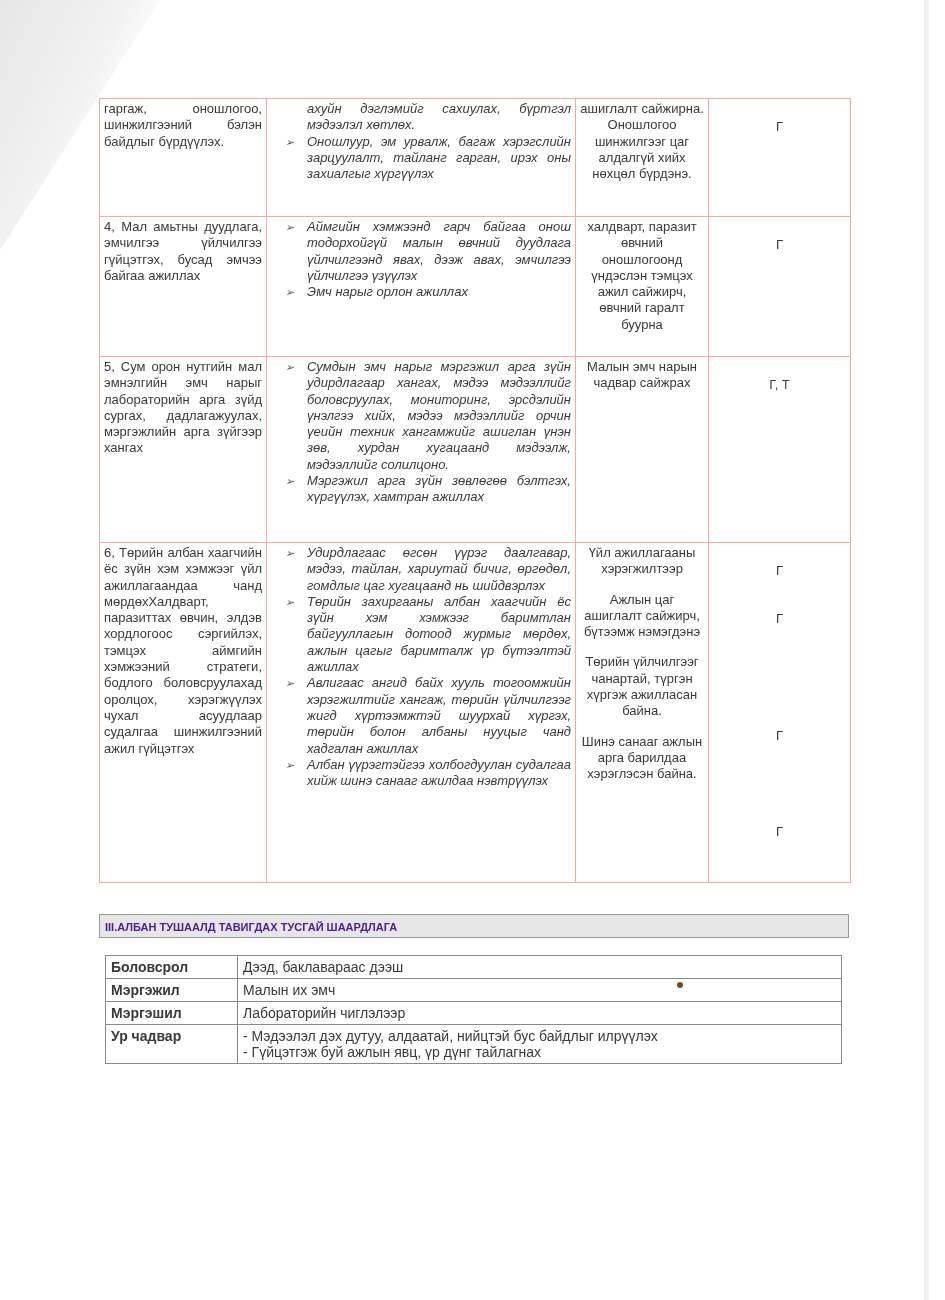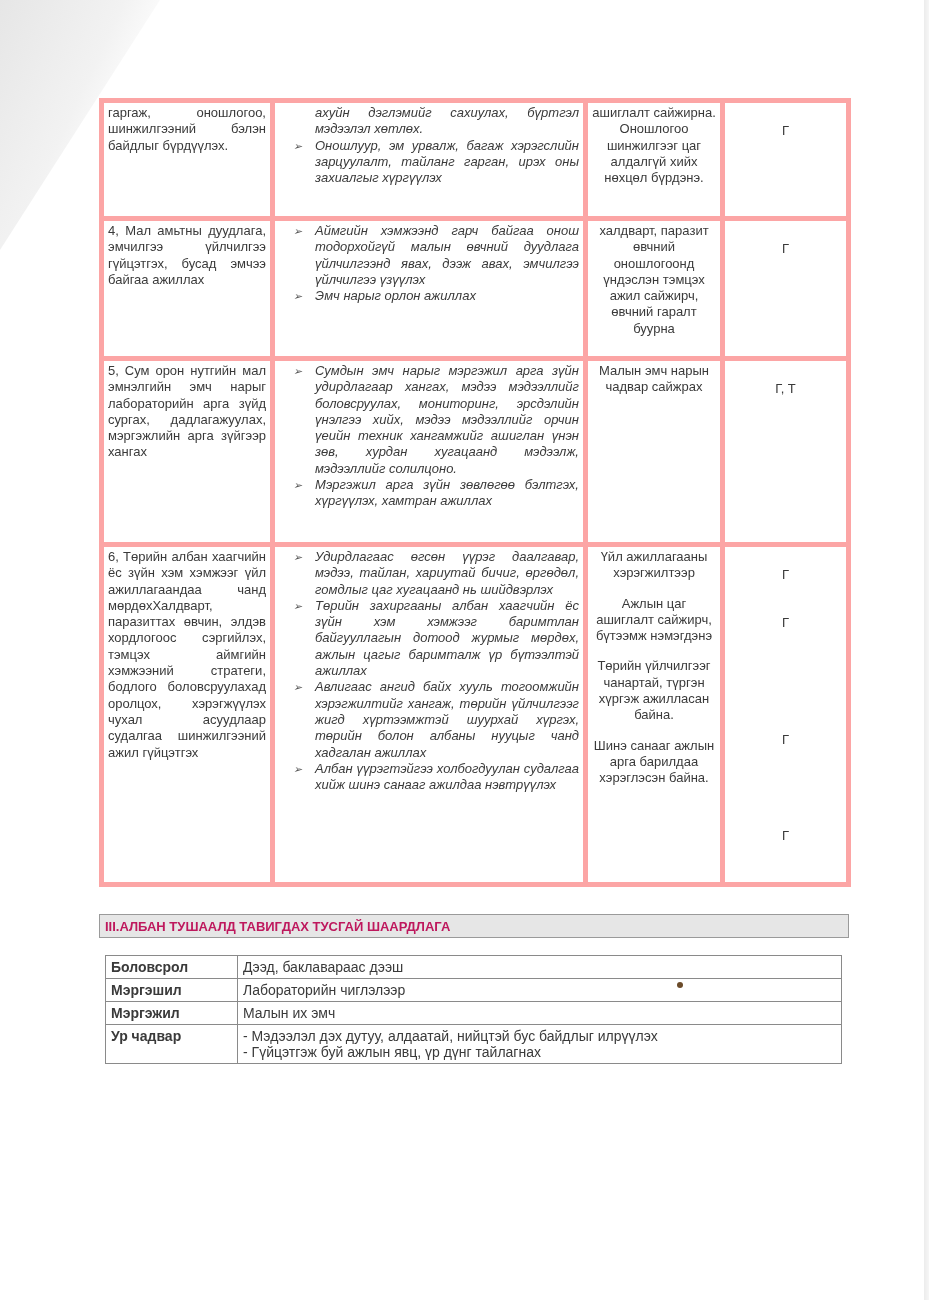--- a/index.html
+++ b/index.html
@@ -18,35 +18,35 @@
   .edge {
     position:absolute; left:924px; top:0; width:5px; height:1300px;
     background:linear-gradient(90deg,#ececec,#f6f6f6);
   }
   table { border-collapse:collapse; }
   .main-table {
     position:absolute; left:99px; top:98px; width:752px;
     font-size:13px; line-height:16.3px;
   }
   .main-table td {
-    border:5px solid #fca5a5; vertical-align:top; padding:2px 4px;
+    border:1px solid #fca5a5; vertical-align:top; padding:2px 4px;
   }
   .c1 { width:158px; text-align:justify; text-align-last:left; }
   .c2 { width:300px; }
   .c3 { width:124px; text-align:center; }
   .c4 { text-align:center; padding-top:20px !important; }
   ul.bullets { margin:0; padding:0 0 0 14px; list-style:none; }
   ul.bullets li { position:relative; padding-left:22px; text-align:justify; text-align-last:left;font-style:italic; }
   ul.bullets li .arrow { position:absolute; left:0; top:0; font-size:11px; color:#555; }
   .res-block { margin-bottom:14px; }
   .section-header {
     position:absolute; left:99px; top:914px; width:750px; height:24px;
     border:1px solid #9a9a9a; background:#e6e6e6;
-    font-weight:bold; font-size:13px; line-height:24px; padding-left:5px;
-    color:#be185d; box-sizing:border-box;
+    font-weight:bold; font-size:11px; line-height:24px; padding-left:5px;
+    color:#4c1d95; box-sizing:border-box;
   }
   .req-table {
     position:absolute; left:105px; top:955px; width:737px;
     font-size:14px; line-height:16px;
   }
   .req-table td { border:1px solid #8a8a8a; padding:3px 5px; vertical-align:top; }
   .req-table td.lbl { width:121px; font-weight:bold; }
   .dot { position:absolute; left:677px; top:982px; width:6px; height:6px; border-radius:50%; background:#6b4b2a; }
 </style>
 </head>
@@ -130,26 +130,26 @@
 
 <div class="section-header">III.АЛБАН ТУШААЛД ТАВИГДАХ ТУСГАЙ ШААРДЛАГА</div>
 
 <table class="req-table">
   <tbody id="req-body">
       <tr>
         <td class="lbl">Боловсрол</td>
         <td style="white-space: pre-line;">Дээд, баклавараас дээш</td>
       </tr>
       <tr>
+        <td class="lbl">Мэргэжил</td>
+        <td style="white-space: pre-line;">Малын их эмч</td>
+      </tr>
+      <tr>
         <td class="lbl">Мэргэшил</td>
         <td style="white-space: pre-line;">Лабораторийн чиглэлээр</td>
-      </tr>
-      <tr>
-        <td class="lbl">Мэргэжил</td>
-        <td style="white-space: pre-line;">Малын их эмч</td>
       </tr>
       <tr>
         <td class="lbl">Ур чадвар</td>
         <td style="white-space: pre-line;">- Мэдээлэл дэх дутуу, алдаатай, нийцтэй бус байдлыг илрүүлэх
 - Гүйцэтгэж буй ажлын явц, үр дүнг тайлагнах</td>
       </tr>
     </tbody>
 </table>
 
 <div class="dot"></div>

